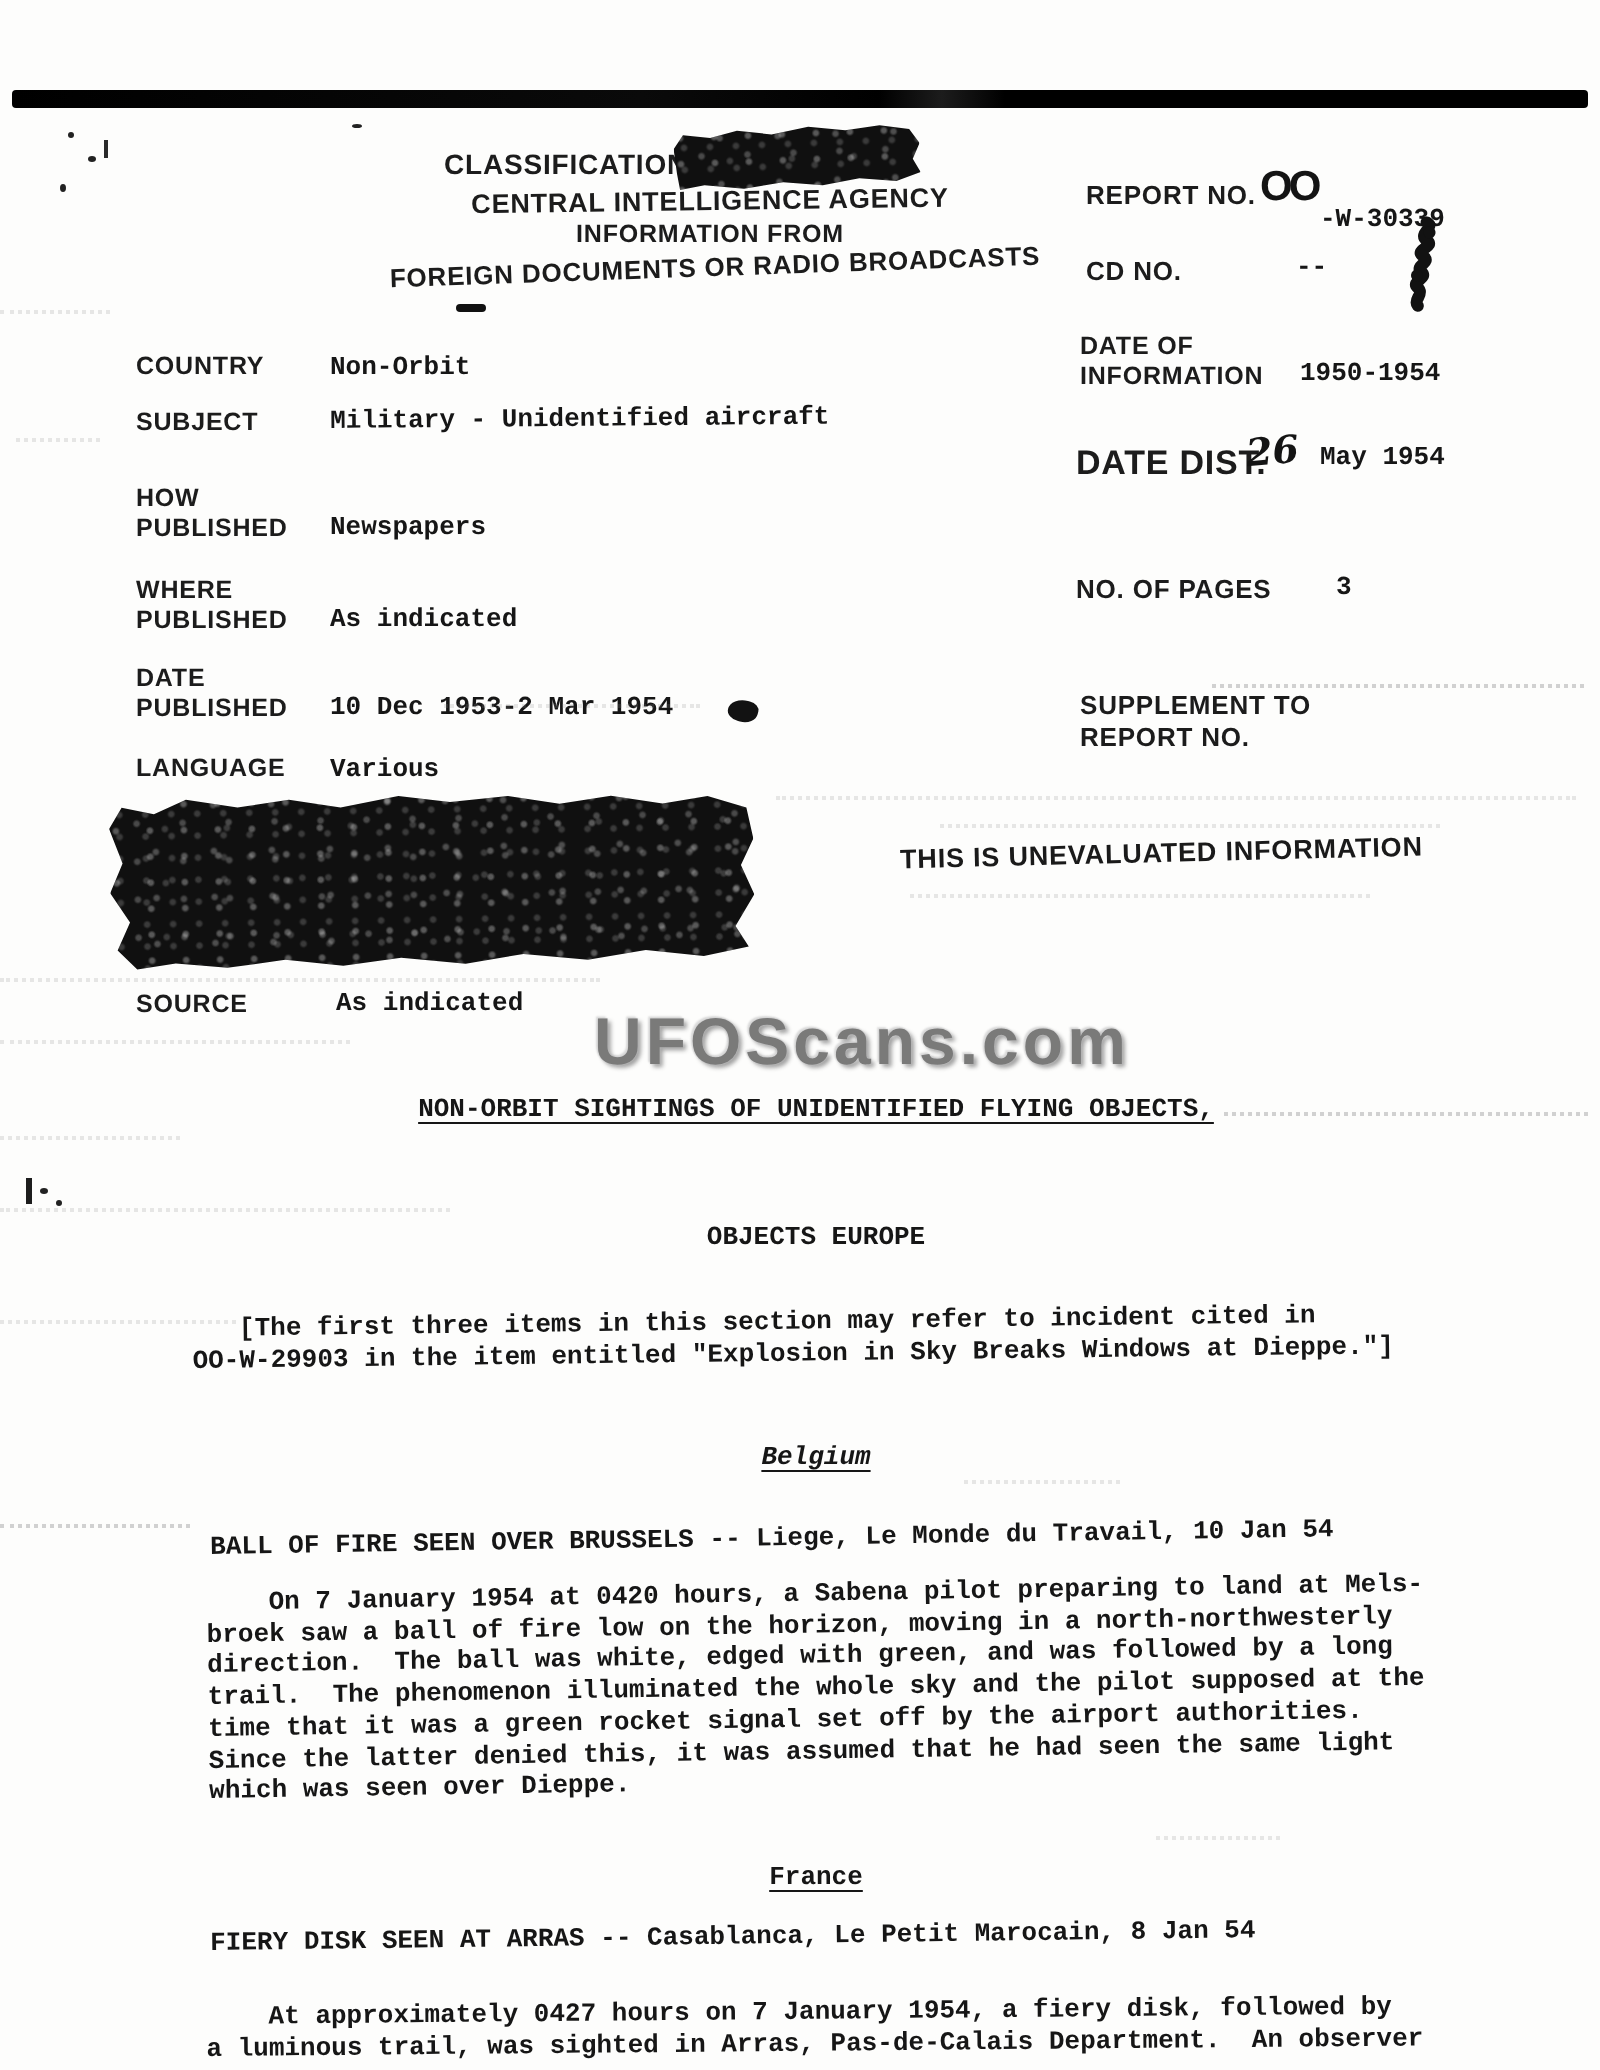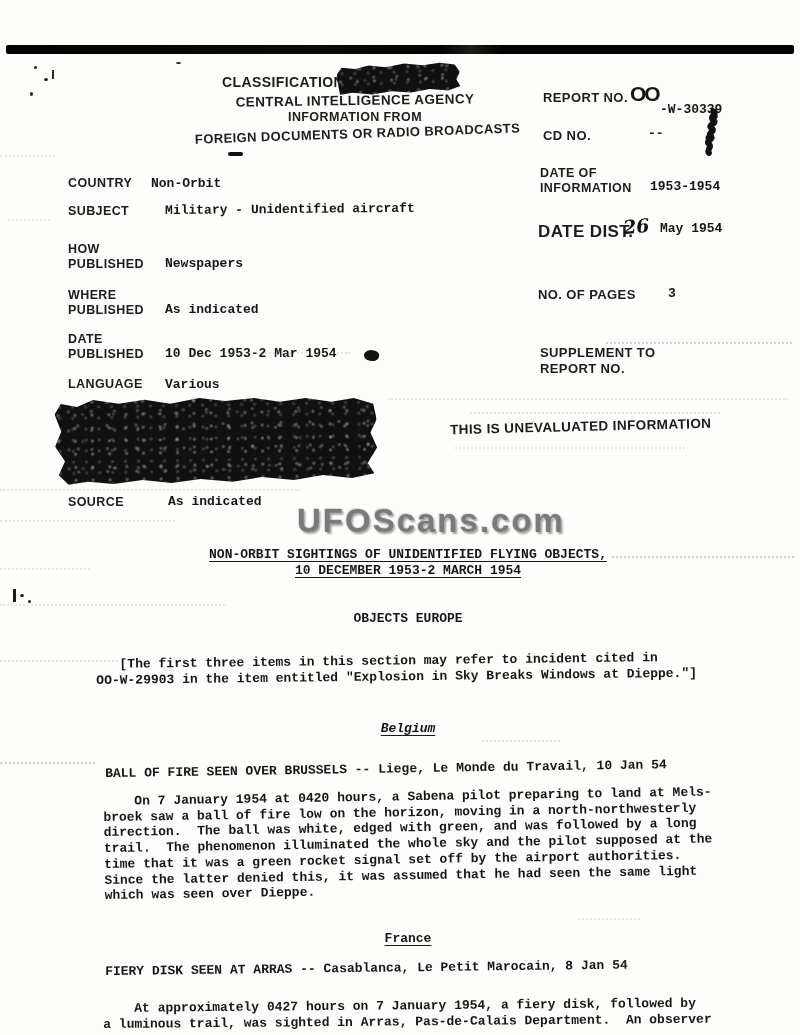--- a/index.html
+++ b/index.html
@@ -113,34 +113,34 @@
   <span class="abs type" style="left:648px;top:126px;">--</span>
 
   <svg class="abs" style="left:698px;top:108px;transform:rotate(6deg);" width="26" height="50" viewBox="0 0 26 50">
     <path d="M13 3 C18 5 9 9 14 12 C19 15 8 17 13 20 C18 23 9 25 13 28 C17 31 8 33 12 36 C16 39 10 42 13 45" stroke="#121212" stroke-width="6" fill="none" stroke-linecap="round"></path>
     <circle cx="15" cy="8" r="3" fill="#121212"></circle>
     <circle cx="11" cy="30" r="3" fill="#121212"></circle>
   </svg>
 
   <div class="abs lbl" style="left:540px;top:166px;">DATE OF</div>
   <div class="abs lbl" style="left:540px;top:181px;">INFORMATION</div>
-  <div class="abs type" style="left:650px;top:179px;">1953-1954</div>
+  <div class="abs type" style="left:650px;top:179px;">1950-1954</div>
 
   <div class="abs lbl" style="left:538px;top:222px;font-size:17px;">DATE DIST.</div>
   <span class="abs hand" style="left:623px;top:215px;font-size:19px;transform:rotate(-5deg);">26</span>
   <span class="abs type" style="left:660px;top:221px;">May 1954</span>
 
   <div class="abs lbl" style="left:538px;top:287px;font-size:13px;">NO. OF PAGES</div>
   <div class="abs type" style="left:668px;top:286px;">3</div>
 
   <div class="abs lbl" style="left:540px;top:345px;font-size:13px;">SUPPLEMENT TO</div>
   <div class="abs lbl" style="left:540px;top:361px;font-size:13px;">REPORT NO.</div>
 
   <div class="abs lbl" style="left:68px;top:176px;">COUNTRY</div>
-  <div class="abs type" style="left:151px;top:176px;">Non-Orbit</div>
+  <div class="abs type" style="left:165px;top:176px;">Non-Orbit</div>
 
   <div class="abs lbl" style="left:68px;top:204px;">SUBJECT</div>
   <div class="abs type tilt-05" style="left:165px;top:203px;">Military - Unidentified aircraft</div>
 
   <div class="abs lbl" style="left:68px;top:242px;">HOW</div>
   <div class="abs lbl" style="left:68px;top:257px;">PUBLISHED</div>
   <div class="abs type" style="left:165px;top:256px;">Newspapers</div>
 
   <div class="abs lbl" style="left:68px;top:288px;">WHERE</div>
   <div class="abs lbl" style="left:68px;top:303px;">PUBLISHED</div>
@@ -161,21 +161,20 @@
   <div class="abs lbl" style="left:68px;top:495px;">SOURCE</div>
   <div class="abs type" style="left:168px;top:494px;">As indicated</div>
 
   <div class="abs watermark" style="left:297px;top:502px;">UFOScans.com</div>
 
   <div class="abs" style="left:13px;top:589px;width:3px;height:13px;background:#1d1d1d;"></div>
   <div class="abs speck" style="left:20px;top:594px;width:4px;height:3px;"></div>
   <div class="abs speck" style="left:28px;top:600px;width:3px;height:3px;"></div>
 
   <div class="abs type center" style="left:58px;top:547px;width:700px;"><span class="u">NON-ORBIT SIGHTINGS OF UNIDENTIFIED FLYING OBJECTS,</span></div>
-  <div class="abs type center" style="left:58px;top:563px;width:700px;"><span class="u">10 DECEMBER 1953-2 MARCH 1954</span></div>
 
   <div class="abs type center" style="left:58px;top:611px;width:700px;">OBJECTS EUROPE</div>
 
   <div class="abs type pre tilt-07" style="left:96px;top:657px;">   [The first three items in this section may refer to incident cited in
 OO-W-29903 in the item entitled "Explosion in Sky Breaks Windows at Dieppe."]</div>
 
   <div class="abs type center" style="left:58px;top:721px;width:700px;font-style:italic;"><span class="u">Belgium</span></div>
   <div class="abs type tilt-09" style="left:105px;top:766px;">BALL OF FIRE SEEN OVER BRUSSELS -- Liege, Le Monde du Travail, 10 Jan 54</div>
   <div class="abs type pre tilt-09" style="left:103px;top:794px;">    On 7 January 1954 at 0420 hours, a Sabena pilot preparing to land at Mels-
 broek saw a ball of fire low on the horizon, moving in a north-northwesterly

